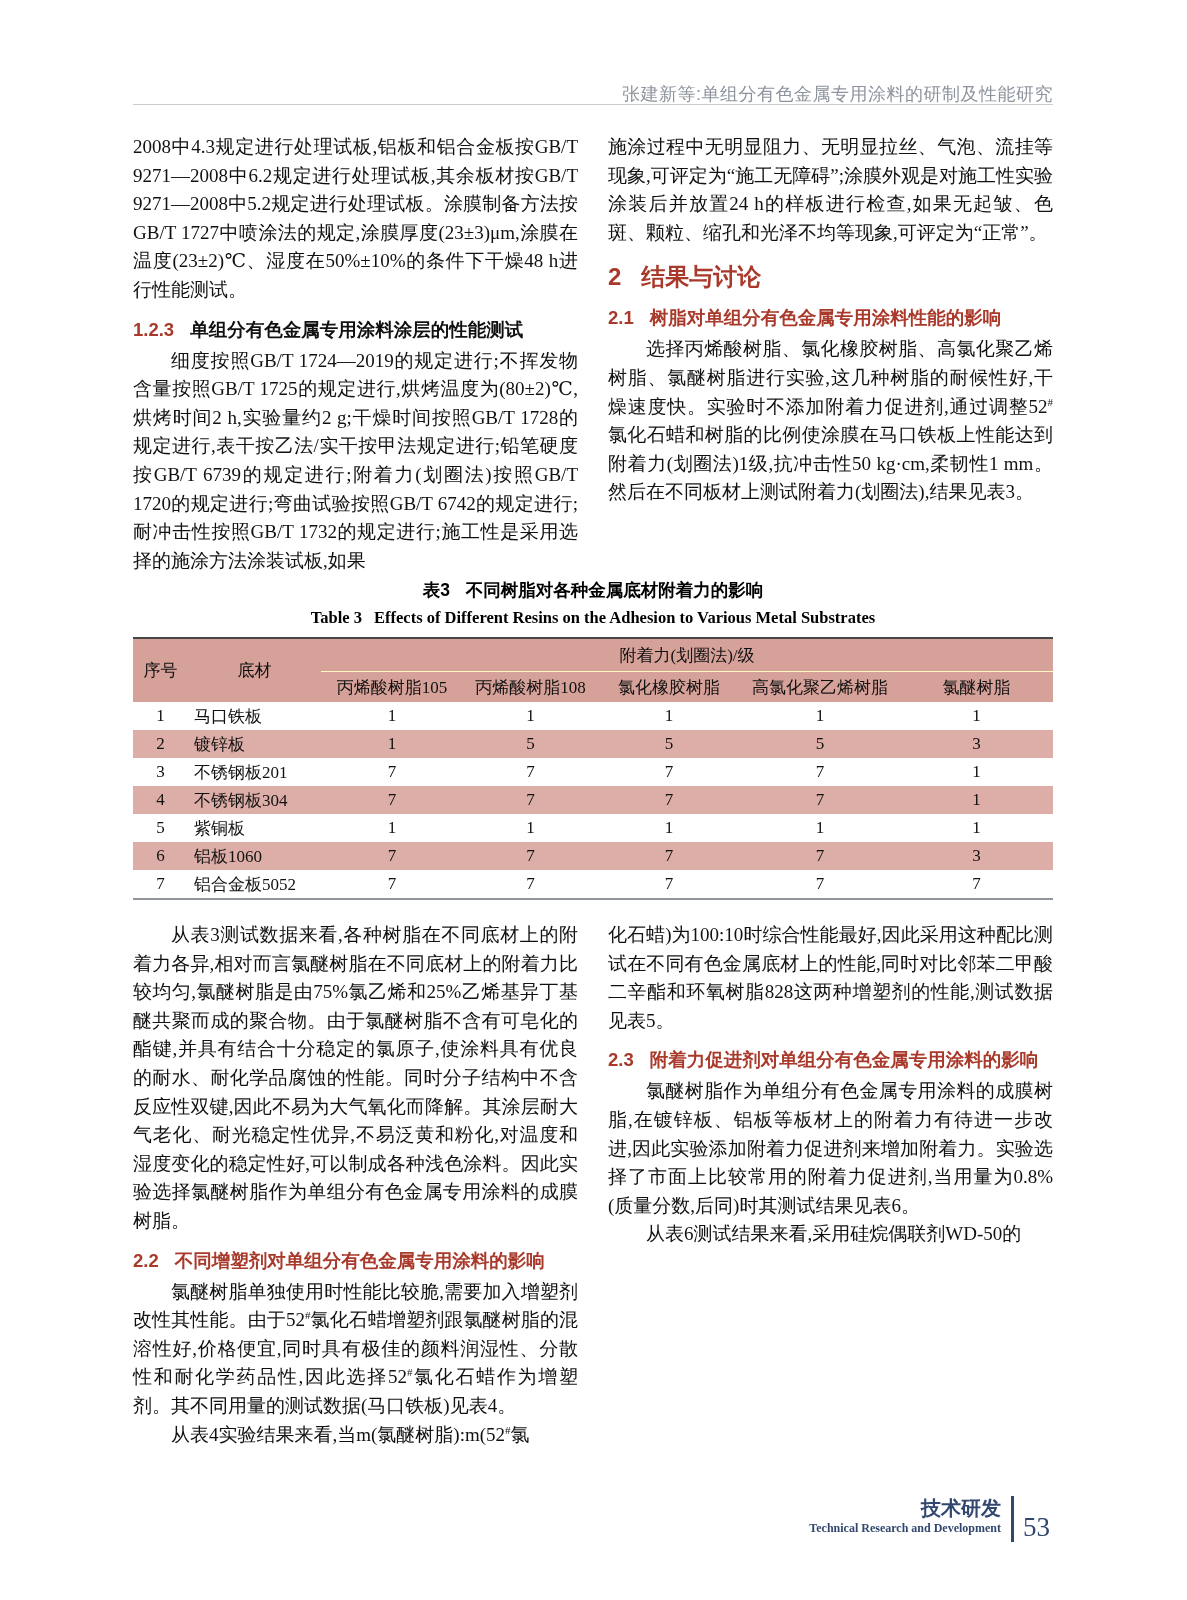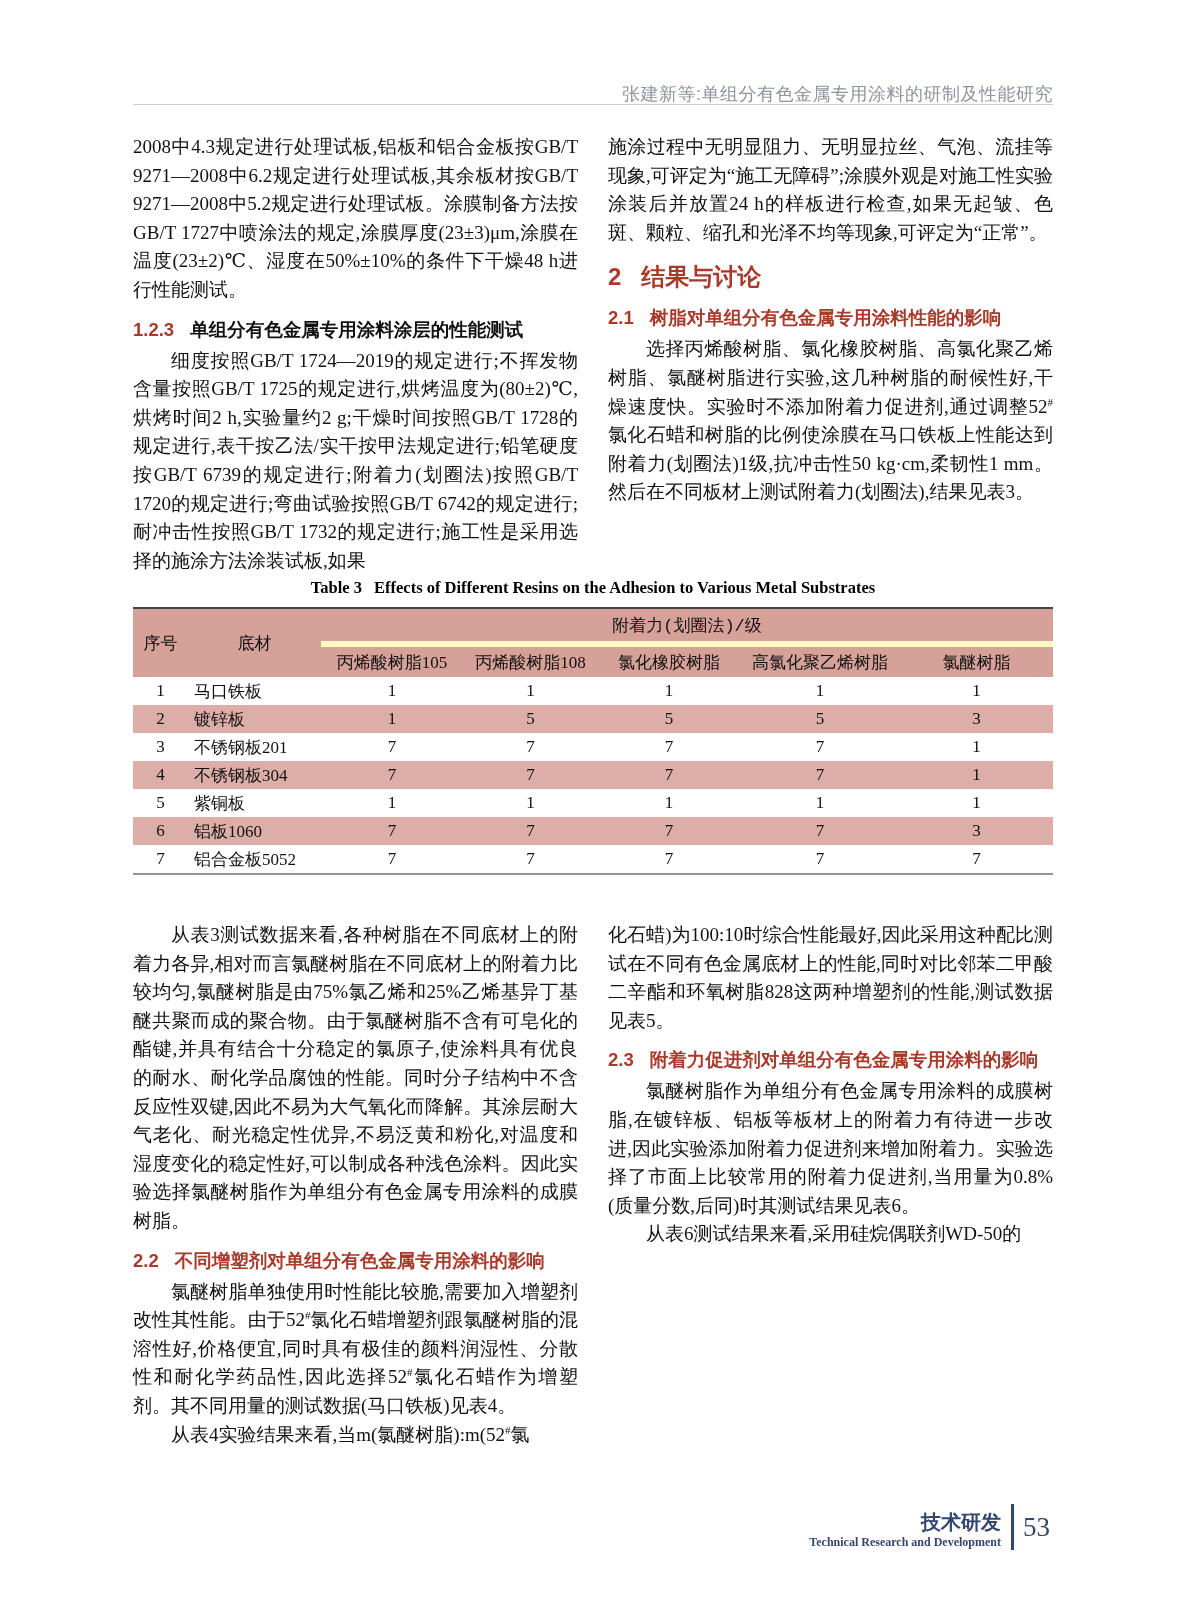--- a/index.html
+++ b/index.html
@@ -29,28 +29,28 @@
   .table-block{position:absolute;left:133px;top:578px;width:920px;}
   .caption-cn{text-align:center;font-family:"Liberation Sans","DejaVu Sans",sans-serif;
       font-size:17.5px;font-weight:700;margin:0 0 6px;color:#000;}
   .caption-cn .cap-label{margin-right:16px;}
   .caption-en{text-align:center;font-size:16.5px;font-weight:700;margin:0 0 9px;color:#000;}
   .caption-en .cap-label{margin-right:12px;}
   table.t3{width:100%;border-collapse:collapse;table-layout:fixed;font-size:17px;
       border-top:2px solid #454545;border-bottom:2px solid #90969b;}
   table.t3 th,table.t3 td{font-weight:400;padding:0 2px;}
   thead tr{background:#d5a199;}
-  th.group{text-align:center;height:32px;border-bottom:6px solid #fef9c3;font-family:Liberation Mono, monospace;}
+  th.group{text-align:center;height:32px;border-bottom:1px solid #fef9c3;}
   th.resin{text-align:center;height:30px;}
   th.rowspan-cell{text-align:center;}
   tbody td{text-align:center;height:28px;}
   tbody td.substrate{text-align:left;padding-left:6px;}
   tbody tr:nth-child(even){background:#ddaea7;}
   
-  .footer{position:absolute;top:1496px;right:137px;display:flex;align-items:flex-end;color:#31476e;}
+  .footer{position:absolute;top:1496px;right:137px;display:flex;align-items:flex-start;color:#31476e;}
   .footer-labels{text-align:right;}
   .footer-cn{font-family:"Liberation Sans","DejaVu Sans",sans-serif;font-size:20px;font-weight:700;line-height:24px;}
   .footer-en{font-size:12px;font-weight:700;line-height:16px;font-family:Liberation Serif, serif;}
   .footer-bar{width:3px;height:46px;background:#31476e;margin:0 9px 0 10px;}
   .footer-page{font-size:27px;line-height:46px;padding-top:8px;}
 </style>
 </head>
 <body>
 
 <div class="page">
@@ -72,20 +72,23 @@
         <span class="num">2</span><span class="title">结果与讨论</span>
       </p>
       <p class="h3 red">
         <span class="num">2.1</span><span class="title">树脂对单组分有色金属专用涂料性能的影响</span>
       </p>
       <p class="body indent">选择丙烯酸树脂、氯化橡胶树脂、高氯化聚乙烯树脂、氯醚树脂进行实验,这几种树脂的耐候性好,干燥速度快。实验时不添加附着力促进剂,通过调整52<sup>#</sup>氯化石蜡和树脂的比例使涂膜在马口铁板上性能达到附着力(划圈法)1级,抗冲击性50 kg·cm,柔韧性1 mm。然后在不同板材上测试附着力(划圈法),结果见表3。</p>
     </div>
   </div>
 
   <div class="table-block">
+    <p class="caption-cn">
+      <span class="cap-label">表3</span><span>不同树脂对各种金属底材附着力的影响</span>
+    </p>
     <p class="caption-en">
       <span class="cap-label">Table 3</span><span>Effects of Different Resins on the Adhesion to Various Metal Substrates</span>
     </p>
     <table class="t3">
       <colgroup>
         <col style="width:55px">
           <col style="width:133px">
           <col style="width:142px">
           <col style="width:135px">
           <col style="width:142px">

